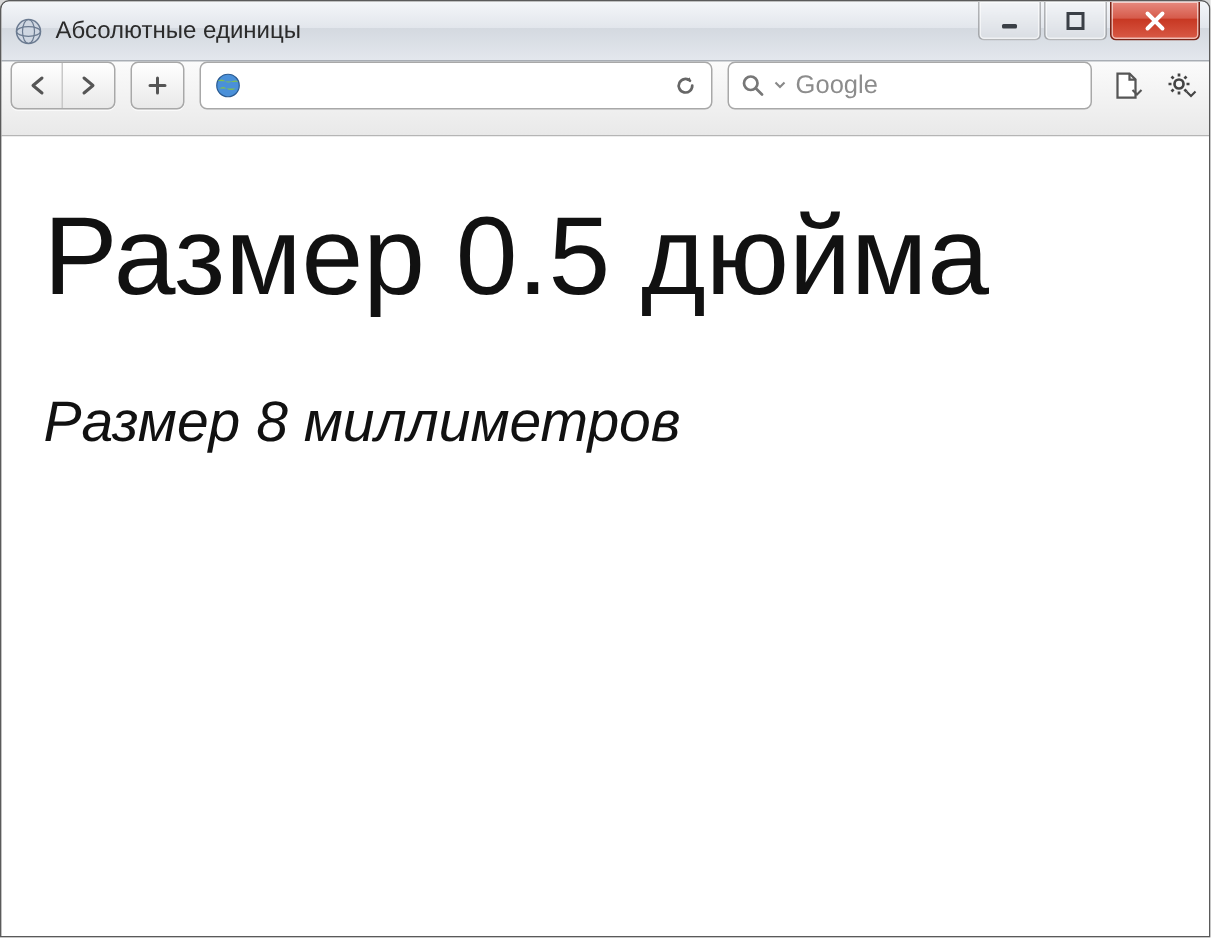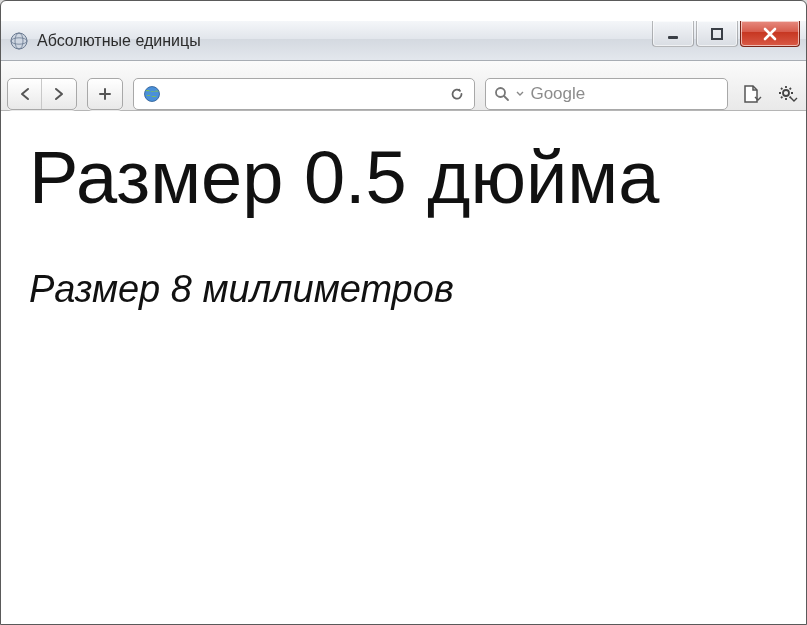--- a/index.html
+++ b/index.html
@@ -23,21 +23,20 @@
   }
   
   .titlebar {
     height: 40px;
     background: linear-gradient(to bottom, #f4f6f9 0%, #e2e6ec 45%, #d4d9e0 46%, #e3e7ed 100%);
     border-bottom: 1px solid #a8adb4;
     display: flex;
     align-items: center;
     padding: 0 0 0 8px;
     position: relative;
-    margin-top: 20px;
   }
   .titlebar .favicon {
     width: 20px; height: 20px;
     margin-right: 8px;
     display:flex;align-items:center;justify-content:center;
   }
   .titlebar .title {
     font-size: 16px;
     color: #2b2b2b;
     flex: 1;
@@ -63,21 +62,21 @@
     border-color: #7a2417;
     margin-right: 6px;
   }
   .win-btn svg { display:block; }
   
   .toolbar {
     height: 50px;
     background: linear-gradient(to bottom,#fbfbfb,#e9e9e9);
     border-bottom: 1px solid #b5b5b5;
     display:flex;
-    align-items:flex-end;
+    align-items:flex-start;
     gap:10px;
     padding: 0 6px;
   }
   .btn-group {
     display:flex;
     border:1px solid #a8a8a8;
     border-radius:5px;
     overflow:hidden;
     background: linear-gradient(to bottom,#ffffff,#e9e9e9);
     height:32px;
@@ -120,21 +119,21 @@
   }
   .search-box .placeholder { color:#8c8c8c; font-size:17px; }
   .tb-icon {
     width:26px;height:32px;
     display:flex;align-items:center;justify-content:center;
   }
   
   .content {
     flex:1;
     background:#fff;
-    padding: 24px 28px;
+    padding: 37px 28px;
     overflow:hidden;
   }
   .content .big {
     font-size: 74px;
     line-height: 1.15;
     color:#111;
     font-family: Verdana, Tahoma, sans-serif;
   }
   .content .small {
     margin-top: 48px;

